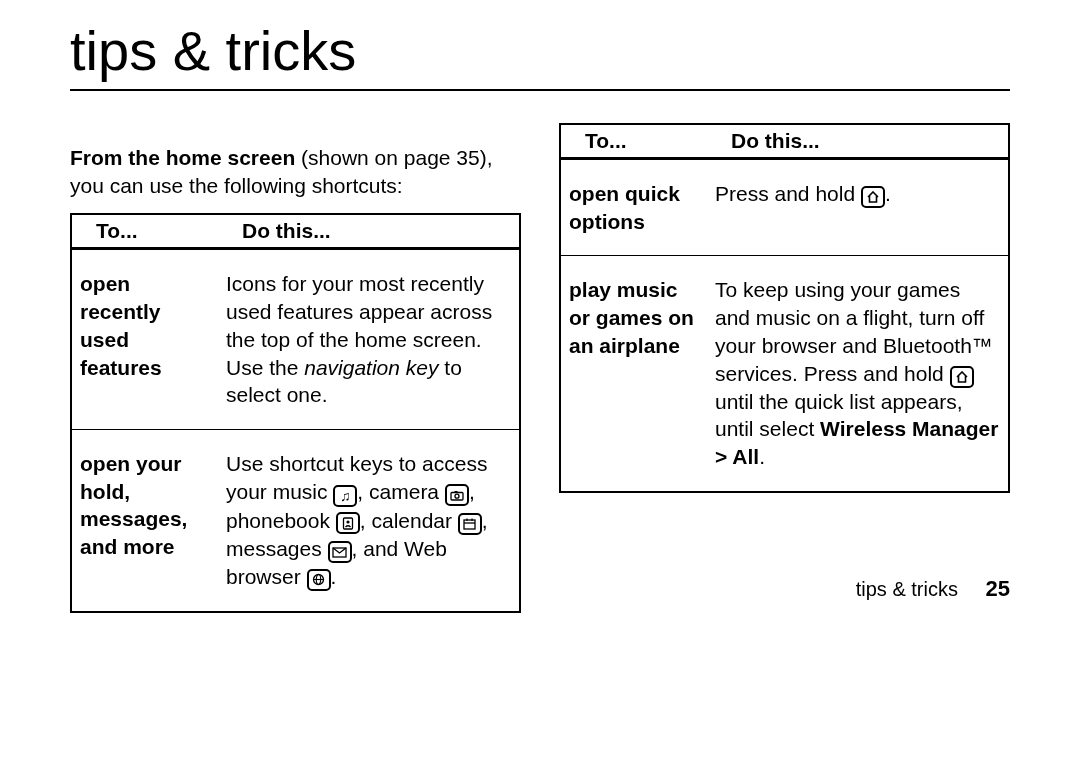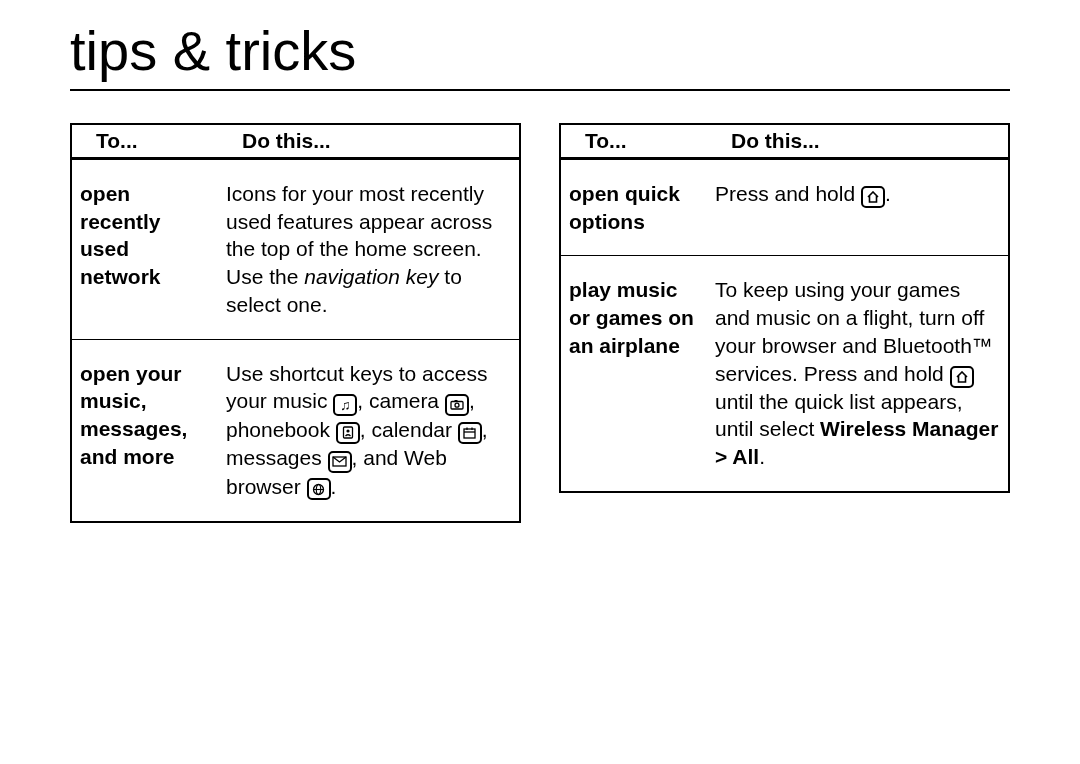--- a/index.html
+++ b/index.html
@@ -94,38 +94,41 @@
 <body>
 
 <div class="page">
 
   <h1 class="title">tips &amp; tricks</h1>
   <hr class="title-rule">
 
   <div class="columns">
 
     <div class="col">
+      <p class="intro">
+        <b>From the home screen</b><span> (shown on page 35), you can use the following shortcuts:</span>
+      </p>
 
       <table class="tips">
         <tbody>
             <tr>
           <th>To...</th>
           <th>Do this...</th>
         </tr>
 
 
         <tr>
-          <td class="to-col">open recently used network</td>
+          <td class="to-col">open recently used features</td>
           <td>
             <span>Icons for your most recently used features appear across the top of the home screen. Use the </span><span class="ital">navigation key</span><span> to select one.</span>
           </td>
         </tr>
 
         <tr>
-          <td class="to-col">open your music, messages, and more</td>
+          <td class="to-col">open your hold, messages, and more</td>
           <td>
             <span>Use shortcut keys to access your music </span><span class="key-icon">♫</span><span>, camera </span><span class="key-icon">
                   <svg width="14" height="11" viewBox="0 0 14 11">
                     <rect x="1" y="2.5" width="12" height="7.5" rx="1" fill="none" stroke="#000" stroke-width="1.3"></rect>
                     <rect x="4.5" y="1" width="3" height="2" fill="#000"></rect>
                     <circle cx="7" cy="6.2" r="2" fill="none" stroke="#000" stroke-width="1.3"></circle>
                   </svg>
                 </span><span>, phonebook </span><span class="key-icon">
                   <svg width="12" height="13" viewBox="0 0 12 13">
                     <rect x="1.5" y="1" width="9" height="11" rx="1" fill="none" stroke="#000" stroke-width="1.3"></rect>
@@ -185,14 +188,18 @@
                   </svg>
                 </span><span> until the quick list appears, until select </span><span class="condensed-bold">Wireless Manager &gt; All</span><span>.</span>
           </td>
         </tr>
       </tbody>
         </table>
     </div>
 
   </div>
 
+  <div class="footer">
+    <span>tips &amp; tricks</span>
+    <span class="pg">25</span>
+  </div>
 
 </div>
 
 </body></html>

